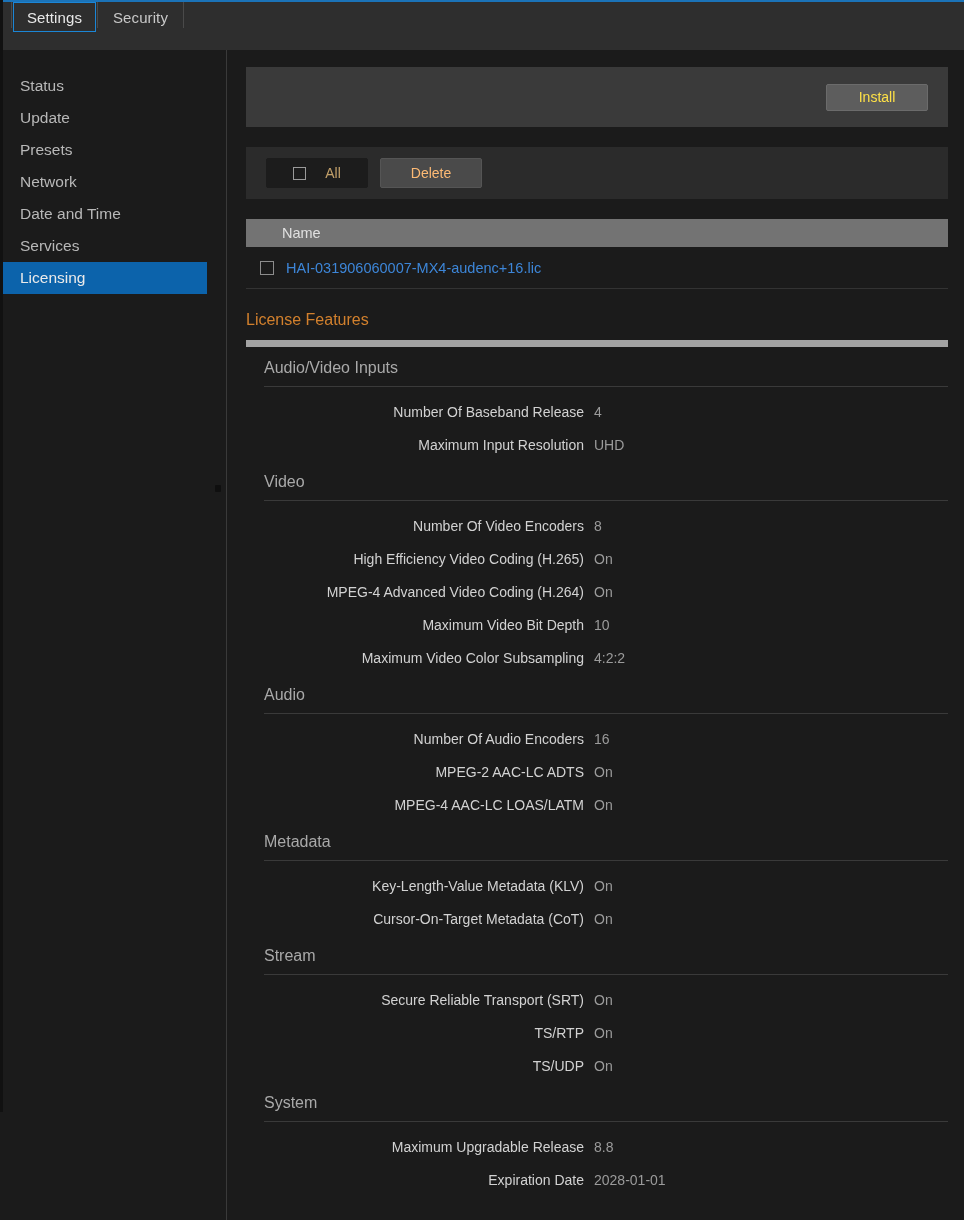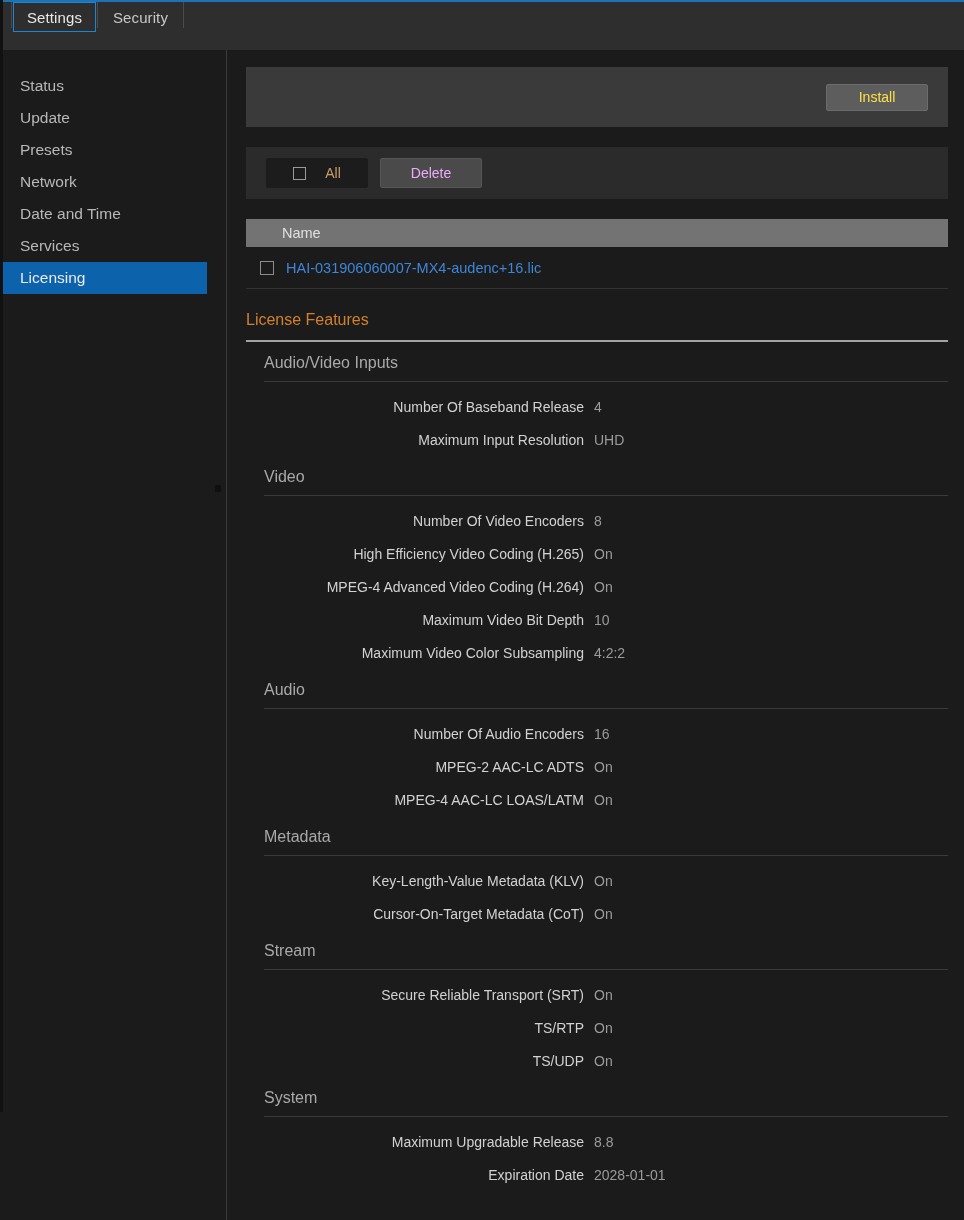--- a/index.html
+++ b/index.html
@@ -139,21 +139,21 @@
     border-radius: 2px;
     height: 27px;
     min-width: 100px;
     padding: 0 14px;
     cursor: pointer;
   }
   .btn.install { min-width: 102px; }
   .btn.disabled {
     background: #4a4a4a;
     border-color: #555;
-    color: #f0abfc;
+    color: #fdba74;
     cursor: default;
   }
 
   
   .toolbar {
     margin-top: 20px;
     height: 52px;
     background: #2b2b2b;
     display: flex;
     align-items: center;
@@ -212,21 +212,21 @@
     cursor: pointer;
     text-decoration: none;
   }
 
   
   .lf-title {
     margin-top: 22px;
     font-size: 16px;
     color: #d2802d;
     padding-bottom: 11px;
-    border-bottom: 2px solid #a3a3a3;
+    border-bottom: 7px solid #a3a3a3;
   }
 
   .section { padding-left: 18px; }
   .sec-head {
     font-size: 16px;
     color: #a9a9a9;
     padding-top: 12px;
     padding-bottom: 9px;
     border-bottom: 1px solid #3a3a3a;
   }

